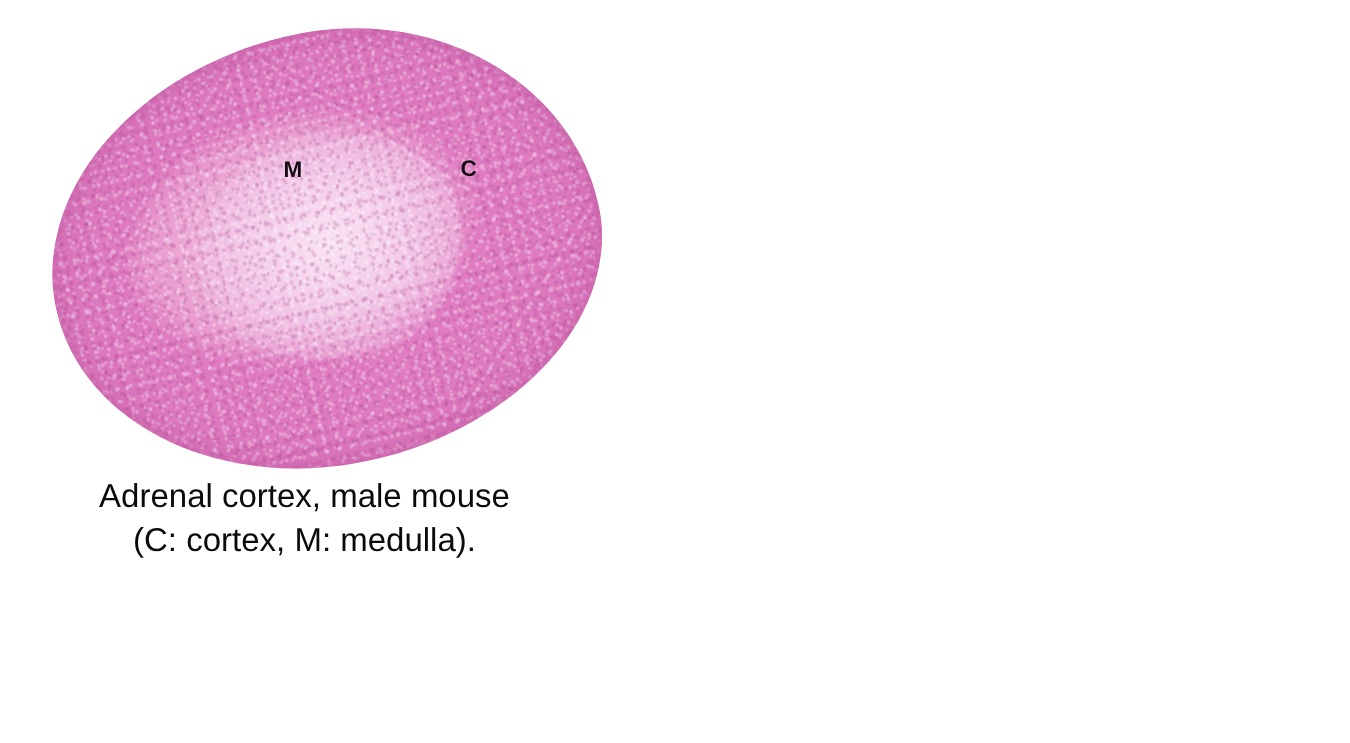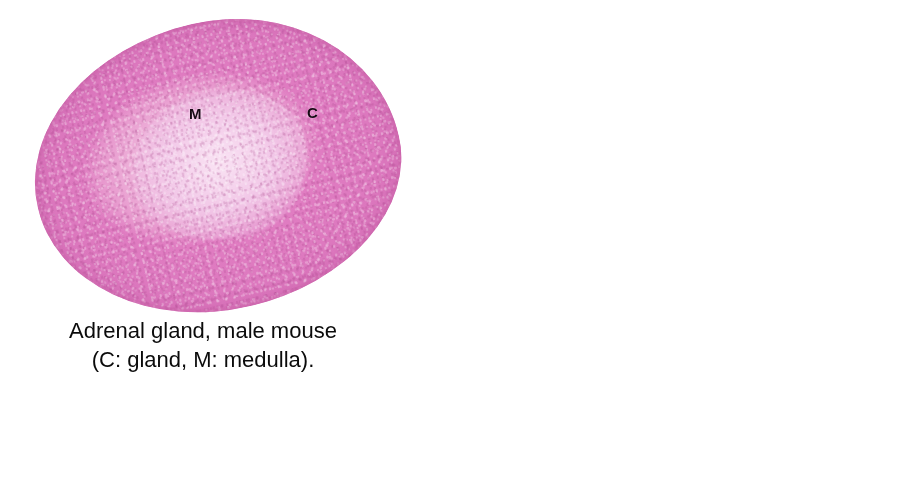--- a/index.html
+++ b/index.html
@@ -128,22 +128,22 @@
         <div id="medulla-left"></div>
         <div class="speckle"></div>
         <div class="rim"></div>
       </div>
     </div>
 
     <span class="region-label" id="label-left-M">M</span>
     <span class="region-label" id="label-left-C">C</span>
 
     <div class="caption" id="caption-left">
-      <span class="cap-line">Adrenal gland, male mouse</span>
-      <span class="cap-line">(C: gland, M: medulla).</span>
+      <span class="cap-line">Adrenal cortex, male mouse</span>
+      <span class="cap-line">(C: cortex, M: medulla).</span>
     </div>
   </div>
 
   <div class="panel" id="panel-right">
 
     <div class="specimen" id="gland-right">
       <div class="tissue">
 
         <div class="speckle"></div>
         <div class="rim"></div>

